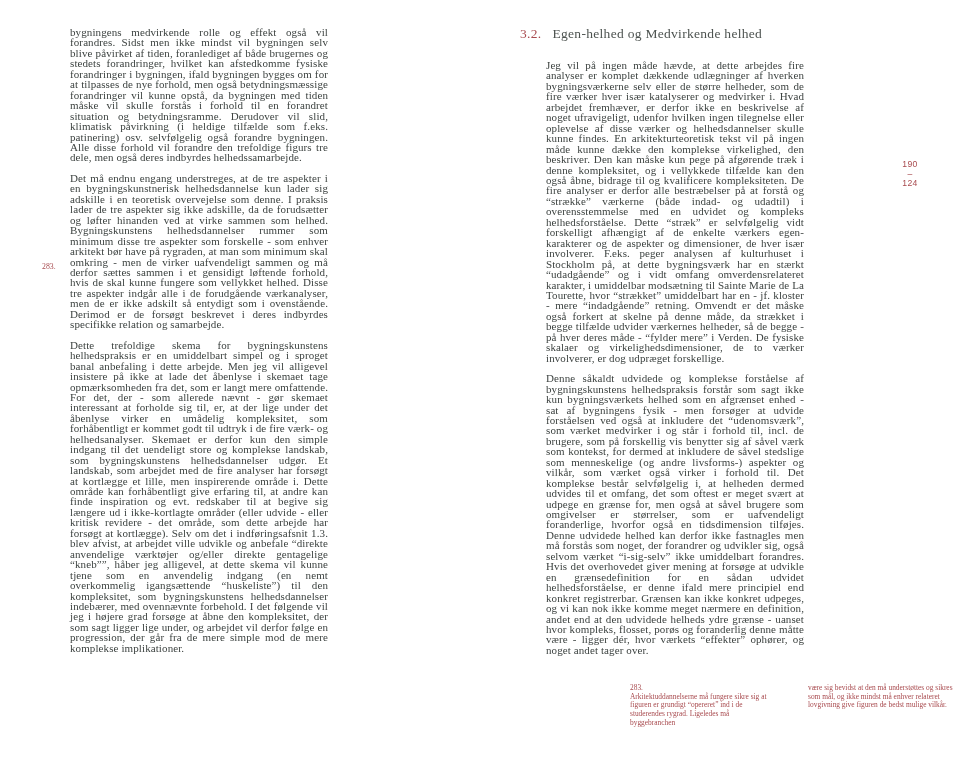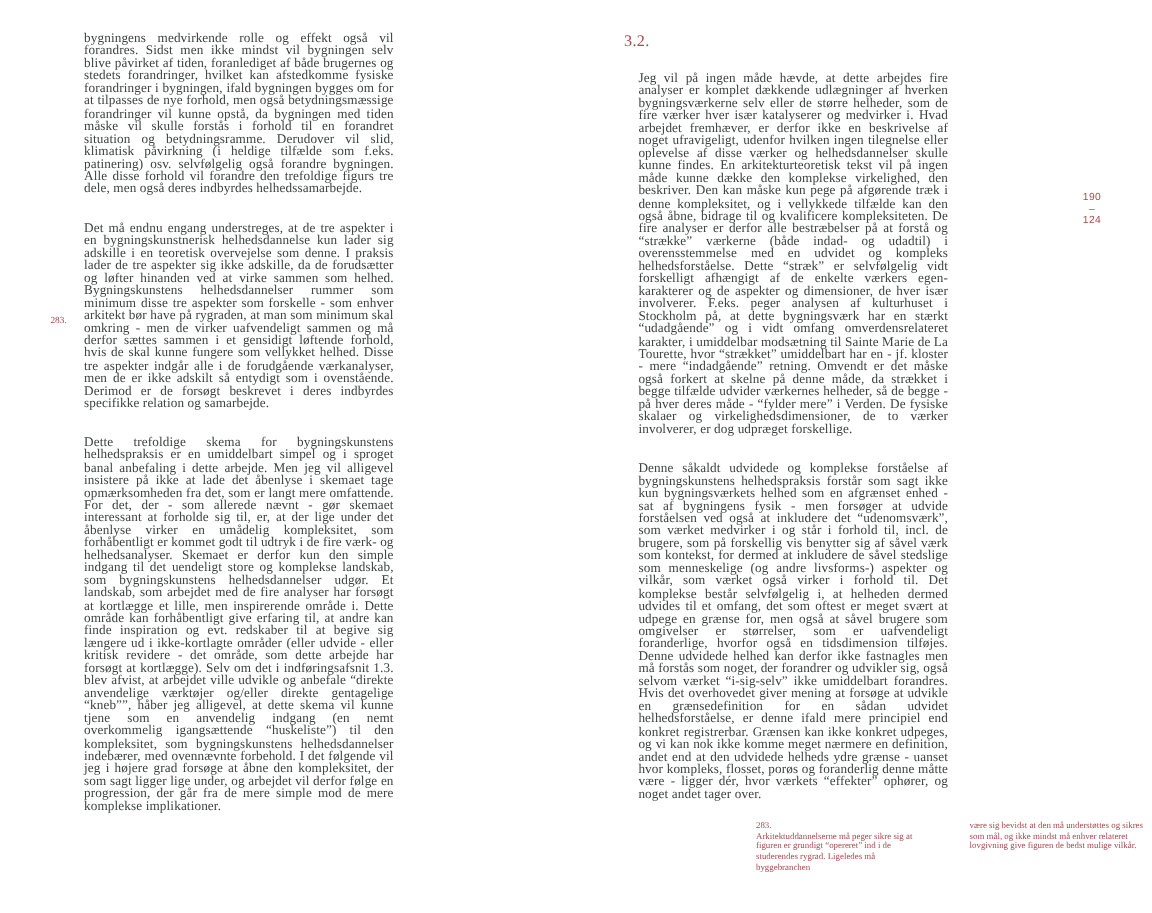--- a/index.html
+++ b/index.html
@@ -2,23 +2,23 @@
 <html><head>
 <meta charset="utf-8">
 <style>
   html, body { margin:0; padding:0; background:#ffffff; }
   .spread {
     position:relative; width:960px; height:761px; background:#ffffff;
     font-family:"Liberation Serif", serif; color:#3d4341; overflow:hidden;
   }
   .body-col { position:absolute; text-align:justify; font-size:11px; line-height:10.45px; letter-spacing:0.1px; }
   .body-col p { margin:0; }
-  .body-col p + p { margin-top:22px; }
+  .body-col p + p { margin-top:10px; }
   .left-col  { left:70px;  top:27px; width:258px; }
-  .right-col { left:532px; top:60px; width:258px; }
+  .right-col { left:546px; top:60px; width:258px; }
 
   .heading {
     position:absolute; left:520px; top:26px; display:flex; gap:11px;
     font-family:Liberation Serif, serif; font-size:13.5px; color:#4d5350; letter-spacing:0.3px;
   }
   .heading .num { color:#a84a4e; }
 
   .margin-note {
     position:absolute; left:42px; top:262px; color:#a84a4e; font-size:7.8px;
     font-family:"Liberation Serif", serif;
@@ -46,34 +46,35 @@
   <div class="margin-note">283.</div>
 
   <div class="body-col left-col">
     <p>bygningens medvirkende rolle og effekt også vil forandres. Sidst men ikke mindst vil bygningen selv blive påvirket af tiden, foranlediget af både brugernes og stedets forandringer, hvilket kan afstedkomme fysiske forandringer i bygningen, ifald bygningen bygges om for at tilpasses de nye forhold, men også betydningsmæssige forandringer vil kunne opstå, da bygningen med tiden måske vil skulle forstås i forhold til en forandret situation og betydningsramme. Derudover vil slid, klimatisk påvirkning (i heldige tilfælde som f.eks. patinering) osv. selvfølgelig også forandre bygningen. Alle disse forhold vil forandre den trefoldige figurs tre dele, men også deres indbyrdes helhedssamarbejde.</p>
     <p>Det må endnu engang understreges, at de tre aspekter i en bygningskunstnerisk helhedsdannelse kun lader sig adskille i en teoretisk overvejelse som denne. I praksis lader de tre aspekter sig ikke adskille, da de forudsætter og løfter hinanden ved at virke sammen som helhed. Bygningskunstens helhedsdannelser rummer som minimum disse tre aspekter som forskelle - som enhver arkitekt bør have på rygraden, at man som minimum skal omkring - men de virker uafvendeligt sammen og må derfor sættes sammen i et gensidigt løftende forhold, hvis de skal kunne fungere som vellykket helhed. Disse tre aspekter indgår alle i de forudgående værkanalyser, men de er ikke adskilt så entydigt som i ovenstående. Derimod er de forsøgt beskrevet i deres indbyrdes specifikke relation og samarbejde.</p>
     <p>Dette trefoldige skema for bygningskunstens helhedspraksis er en umiddelbart simpel og i sproget banal anbefaling i dette arbejde. Men jeg vil alligevel insistere på ikke at lade det åbenlyse i skemaet tage opmærksomheden fra det, som er langt mere omfattende. For det, der - som allerede nævnt - gør skemaet interessant at forholde sig til, er, at der lige under det åbenlyse virker en umådelig kompleksitet, som forhåbentligt er kommet godt til udtryk i de fire værk- og helhedsanalyser. Skemaet er derfor kun den simple indgang til det uendeligt store og komplekse landskab, som bygningskunstens helhedsdannelser udgør. Et landskab, som arbejdet med de fire analyser har forsøgt at kortlægge et lille, men inspirerende område i. Dette område kan forhåbentligt give erfaring til, at andre kan finde inspiration og evt. redskaber til at begive sig længere ud i ikke-kortlagte områder (eller udvide - eller kritisk revidere - det område, som dette arbejde har forsøgt at kortlægge). Selv om det i indføringsafsnit 1.3. blev afvist, at arbejdet ville udvikle og anbefale “direkte anvendelige værktøjer og/eller direkte gentagelige “kneb””, håber jeg alligevel, at dette skema vil kunne tjene som en anvendelig indgang (en nemt overkommelig igangsættende “huskeliste”) til den kompleksitet, som bygningskunstens helhedsdannelser indebærer, med ovennævnte forbehold. I det følgende vil jeg i højere grad forsøge at åbne den kompleksitet, der som sagt ligger lige under, og arbejdet vil derfor følge en progression, der går fra de mere simple mod de mere komplekse implikationer.</p>
   </div>
 
   <div class="heading">
     <span class="num">3.2.</span>
+    <span class="title">Egen-helhed og Medvirkende helhed</span>
   </div>
 
   <div class="body-col right-col">
     <p>Jeg vil på ingen måde hævde, at dette arbejdes fire analyser er komplet dækkende udlægninger af hverken bygningsværkerne selv eller de større helheder, som de fire værker hver især katalyserer og medvirker i. Hvad arbejdet fremhæver, er derfor ikke en beskrivelse af noget ufravigeligt, udenfor hvilken ingen tilegnelse eller oplevelse af disse værker og helhedsdannelser skulle kunne findes. En arkitekturteoretisk tekst vil på ingen måde kunne dække den komplekse virkelighed, den beskriver. Den kan måske kun pege på afgørende træk i denne kompleksitet, og i vellykkede tilfælde kan den også åbne, bidrage til og kvalificere kompleksiteten. De fire analyser er derfor alle bestræbelser på at forstå og “strække” værkerne (både indad- og udadtil) i overensstemmelse med en udvidet og kompleks helhedsforståelse. Dette “stræk” er selvfølgelig vidt forskelligt afhængigt af de enkelte værkers egen-karakterer og de aspekter og dimensioner, de hver især involverer. F.eks. peger analysen af kulturhuset i Stockholm på, at dette bygningsværk har en stærkt “udadgående” og i vidt omfang omverdensrelateret karakter, i umiddelbar modsætning til Sainte Marie de La Tourette, hvor “strækket” umiddelbart har en - jf. kloster - mere “indadgående” retning. Omvendt er det måske også forkert at skelne på denne måde, da strækket i begge tilfælde udvider værkernes helheder, så de begge - på hver deres måde - “fylder mere” i Verden. De fysiske skalaer og virkelighedsdimensioner, de to værker involverer, er dog udpræget forskellige.</p>
     <p>Denne såkaldt udvidede og komplekse forståelse af bygningskunstens helhedspraksis forstår som sagt ikke kun bygningsværkets helhed som en afgrænset enhed - sat af bygningens fysik - men forsøger at udvide forståelsen ved også at inkludere det “udenomsværk”, som værket medvirker i og står i forhold til, incl. de brugere, som på forskellig vis benytter sig af såvel værk som kontekst, for dermed at inkludere de såvel stedslige som menneskelige (og andre livsforms-) aspekter og vilkår, som værket også virker i forhold til. Det komplekse består selvfølgelig i, at helheden dermed udvides til et omfang, det som oftest er meget svært at udpege en grænse for, men også at såvel brugere som omgivelser er størrelser, som er uafvendeligt foranderlige, hvorfor også en tidsdimension tilføjes. Denne udvidede helhed kan derfor ikke fastnagles men må forstås som noget, der forandrer og udvikler sig, også selvom værket “i-sig-selv” ikke umiddelbart forandres. Hvis det overhovedet giver mening at forsøge at udvikle en grænsedefinition for en sådan udvidet helhedsforståelse, er denne ifald mere principiel end konkret registrerbar. Grænsen kan ikke konkret udpeges, og vi kan nok ikke komme meget nærmere en definition, andet end at den udvidede helheds ydre grænse - uanset hvor kompleks, flosset, porøs og foranderlig denne måtte være - ligger dér, hvor værkets “effekter” ophører, og noget andet tager over.</p>
   </div>
 
   <div class="page-num">
     <div>190</div>
     <div>–</div>
     <div>124</div>
   </div>
 
   <div class="footnote fn-col1">
     <span class="fn-num">283.</span>
-    <span>Arkitektuddannelserne må peger sikre sig at figuren er grundigt “opereret” ind i de studerendes rygrad. Ligeledes må byggebranchen</span>
+    <span>Arkitektuddannelserne må fungere sikre sig at figuren er grundigt “opereret” ind i de studerendes rygrad. Ligeledes må byggebranchen</span>
   </div>
   <div class="footnote fn-col2">
     <span>være sig bevidst at den må understøttes og sikres som mål, og ikke mindst må enhver relateret lovgivning give figuren de bedst mulige vilkår.</span>
   </div>
 
 </div>
 
 </body></html>

